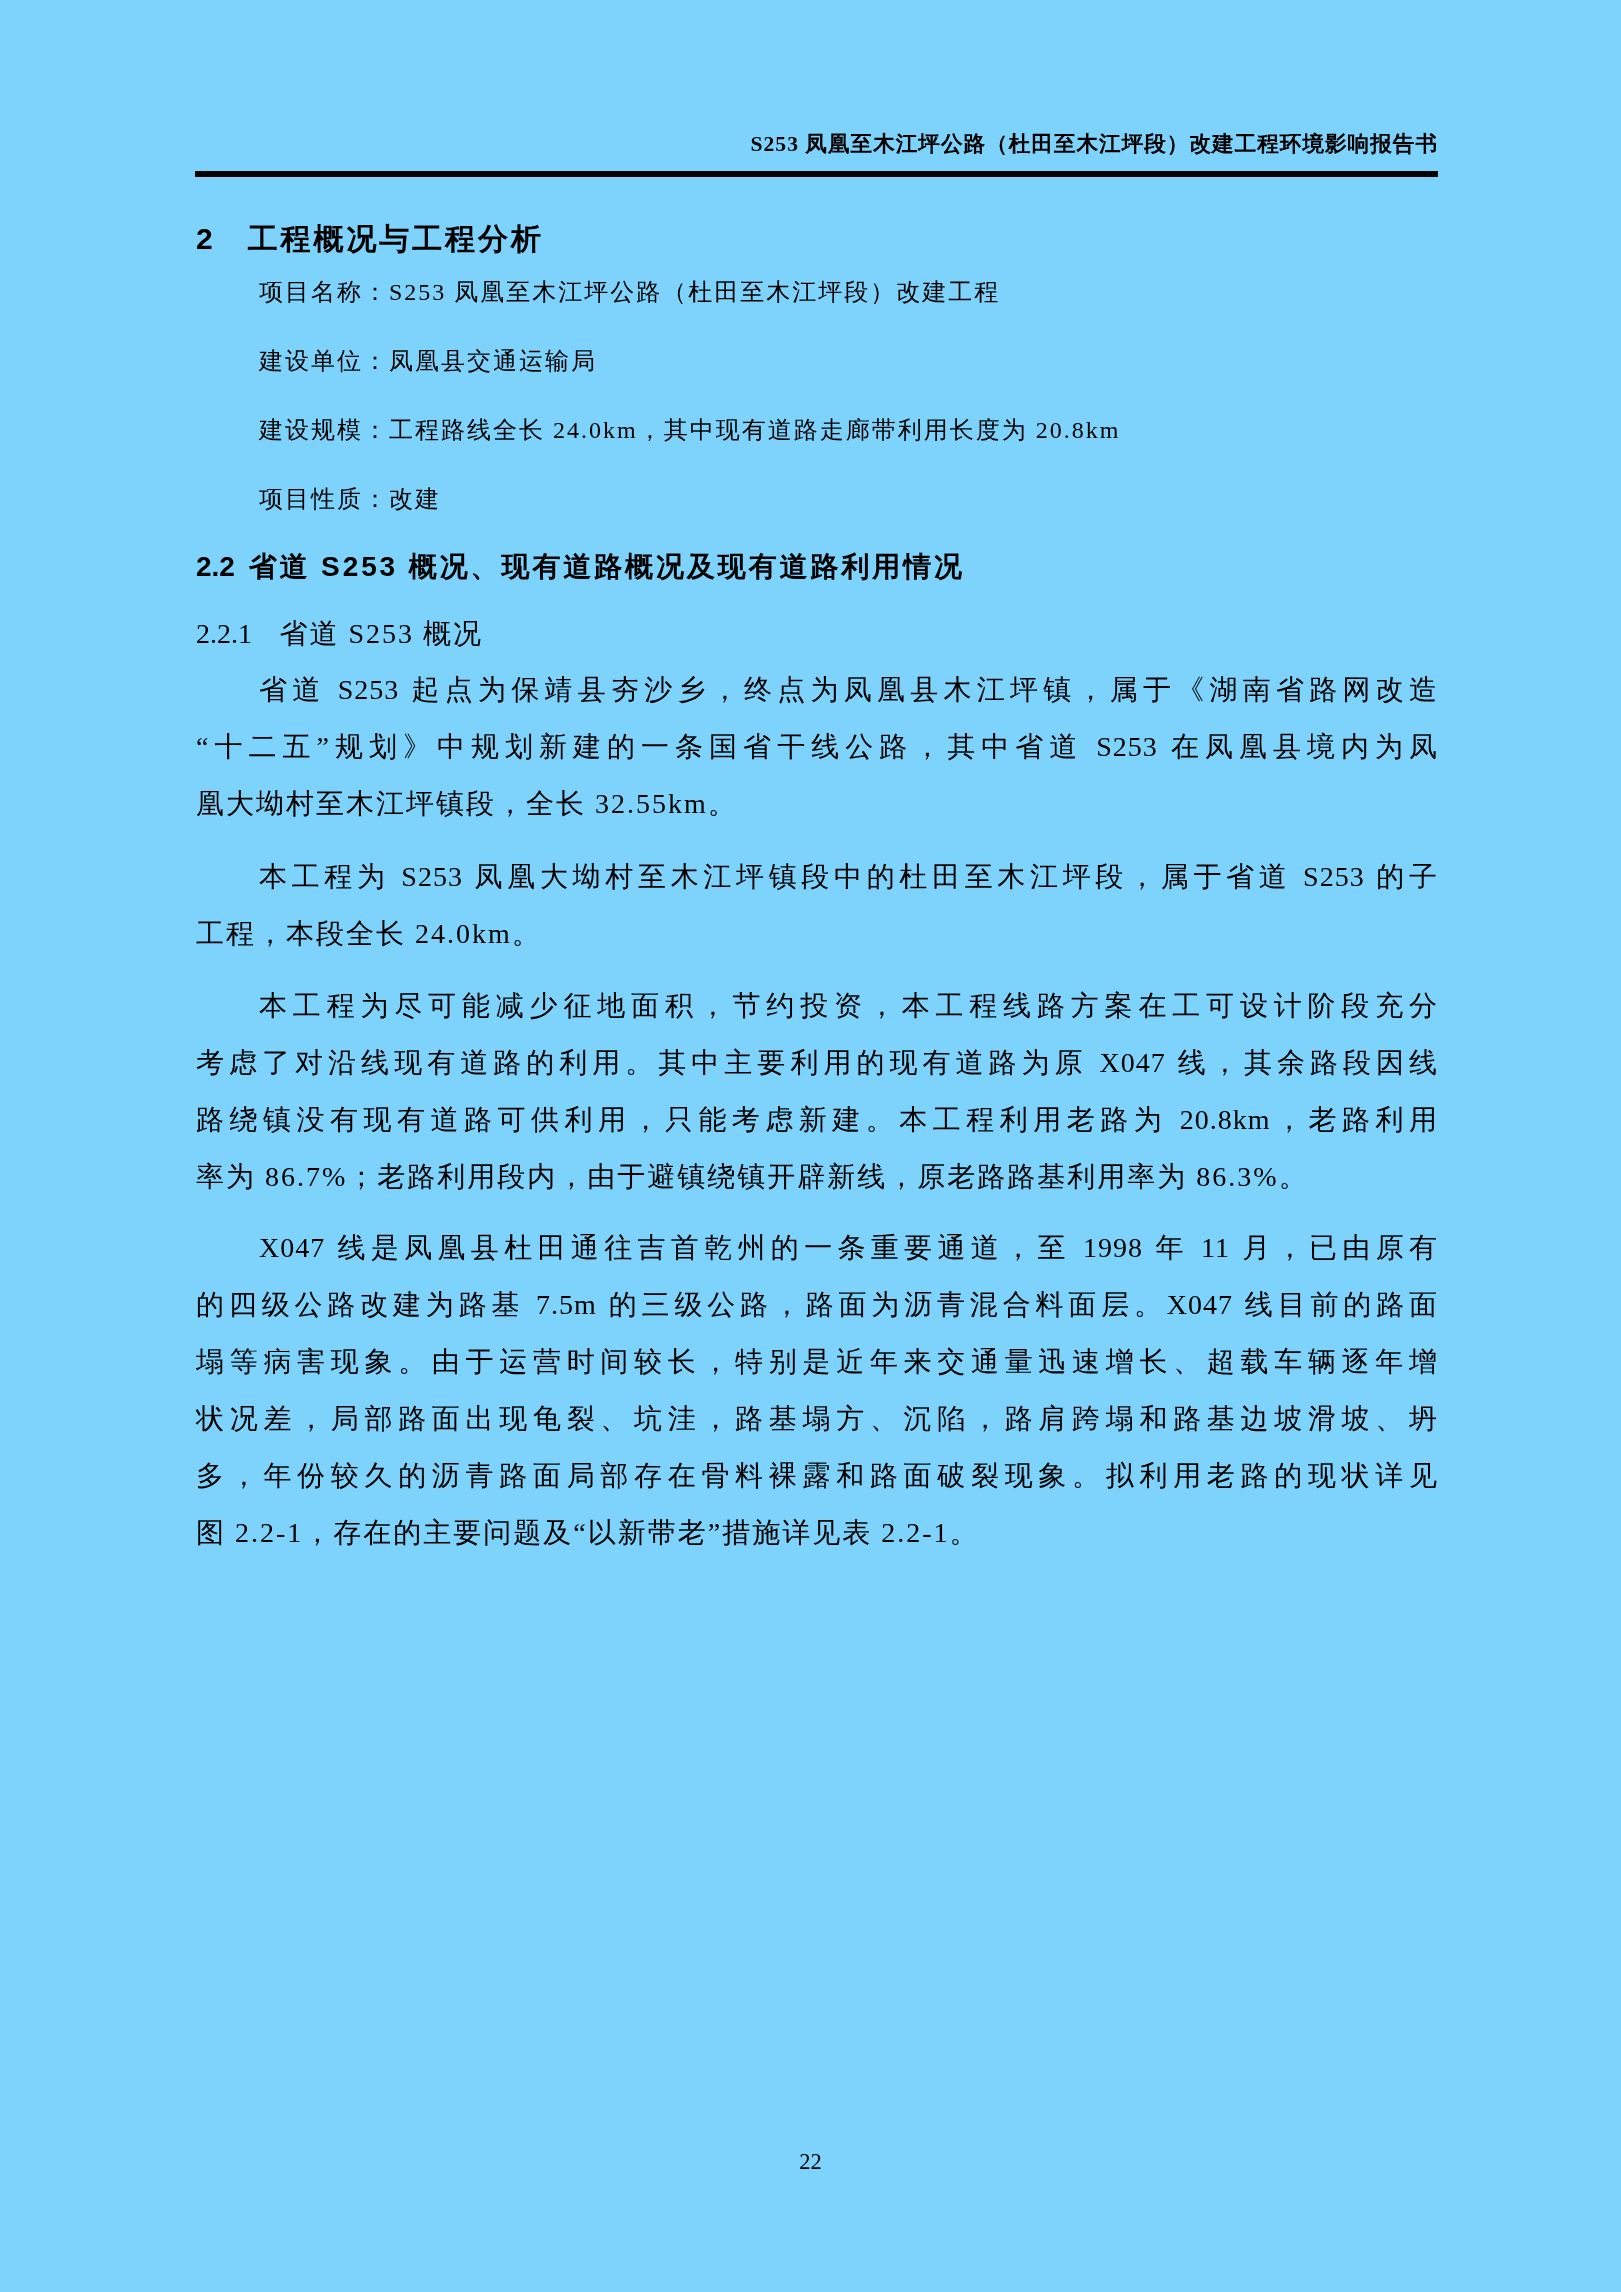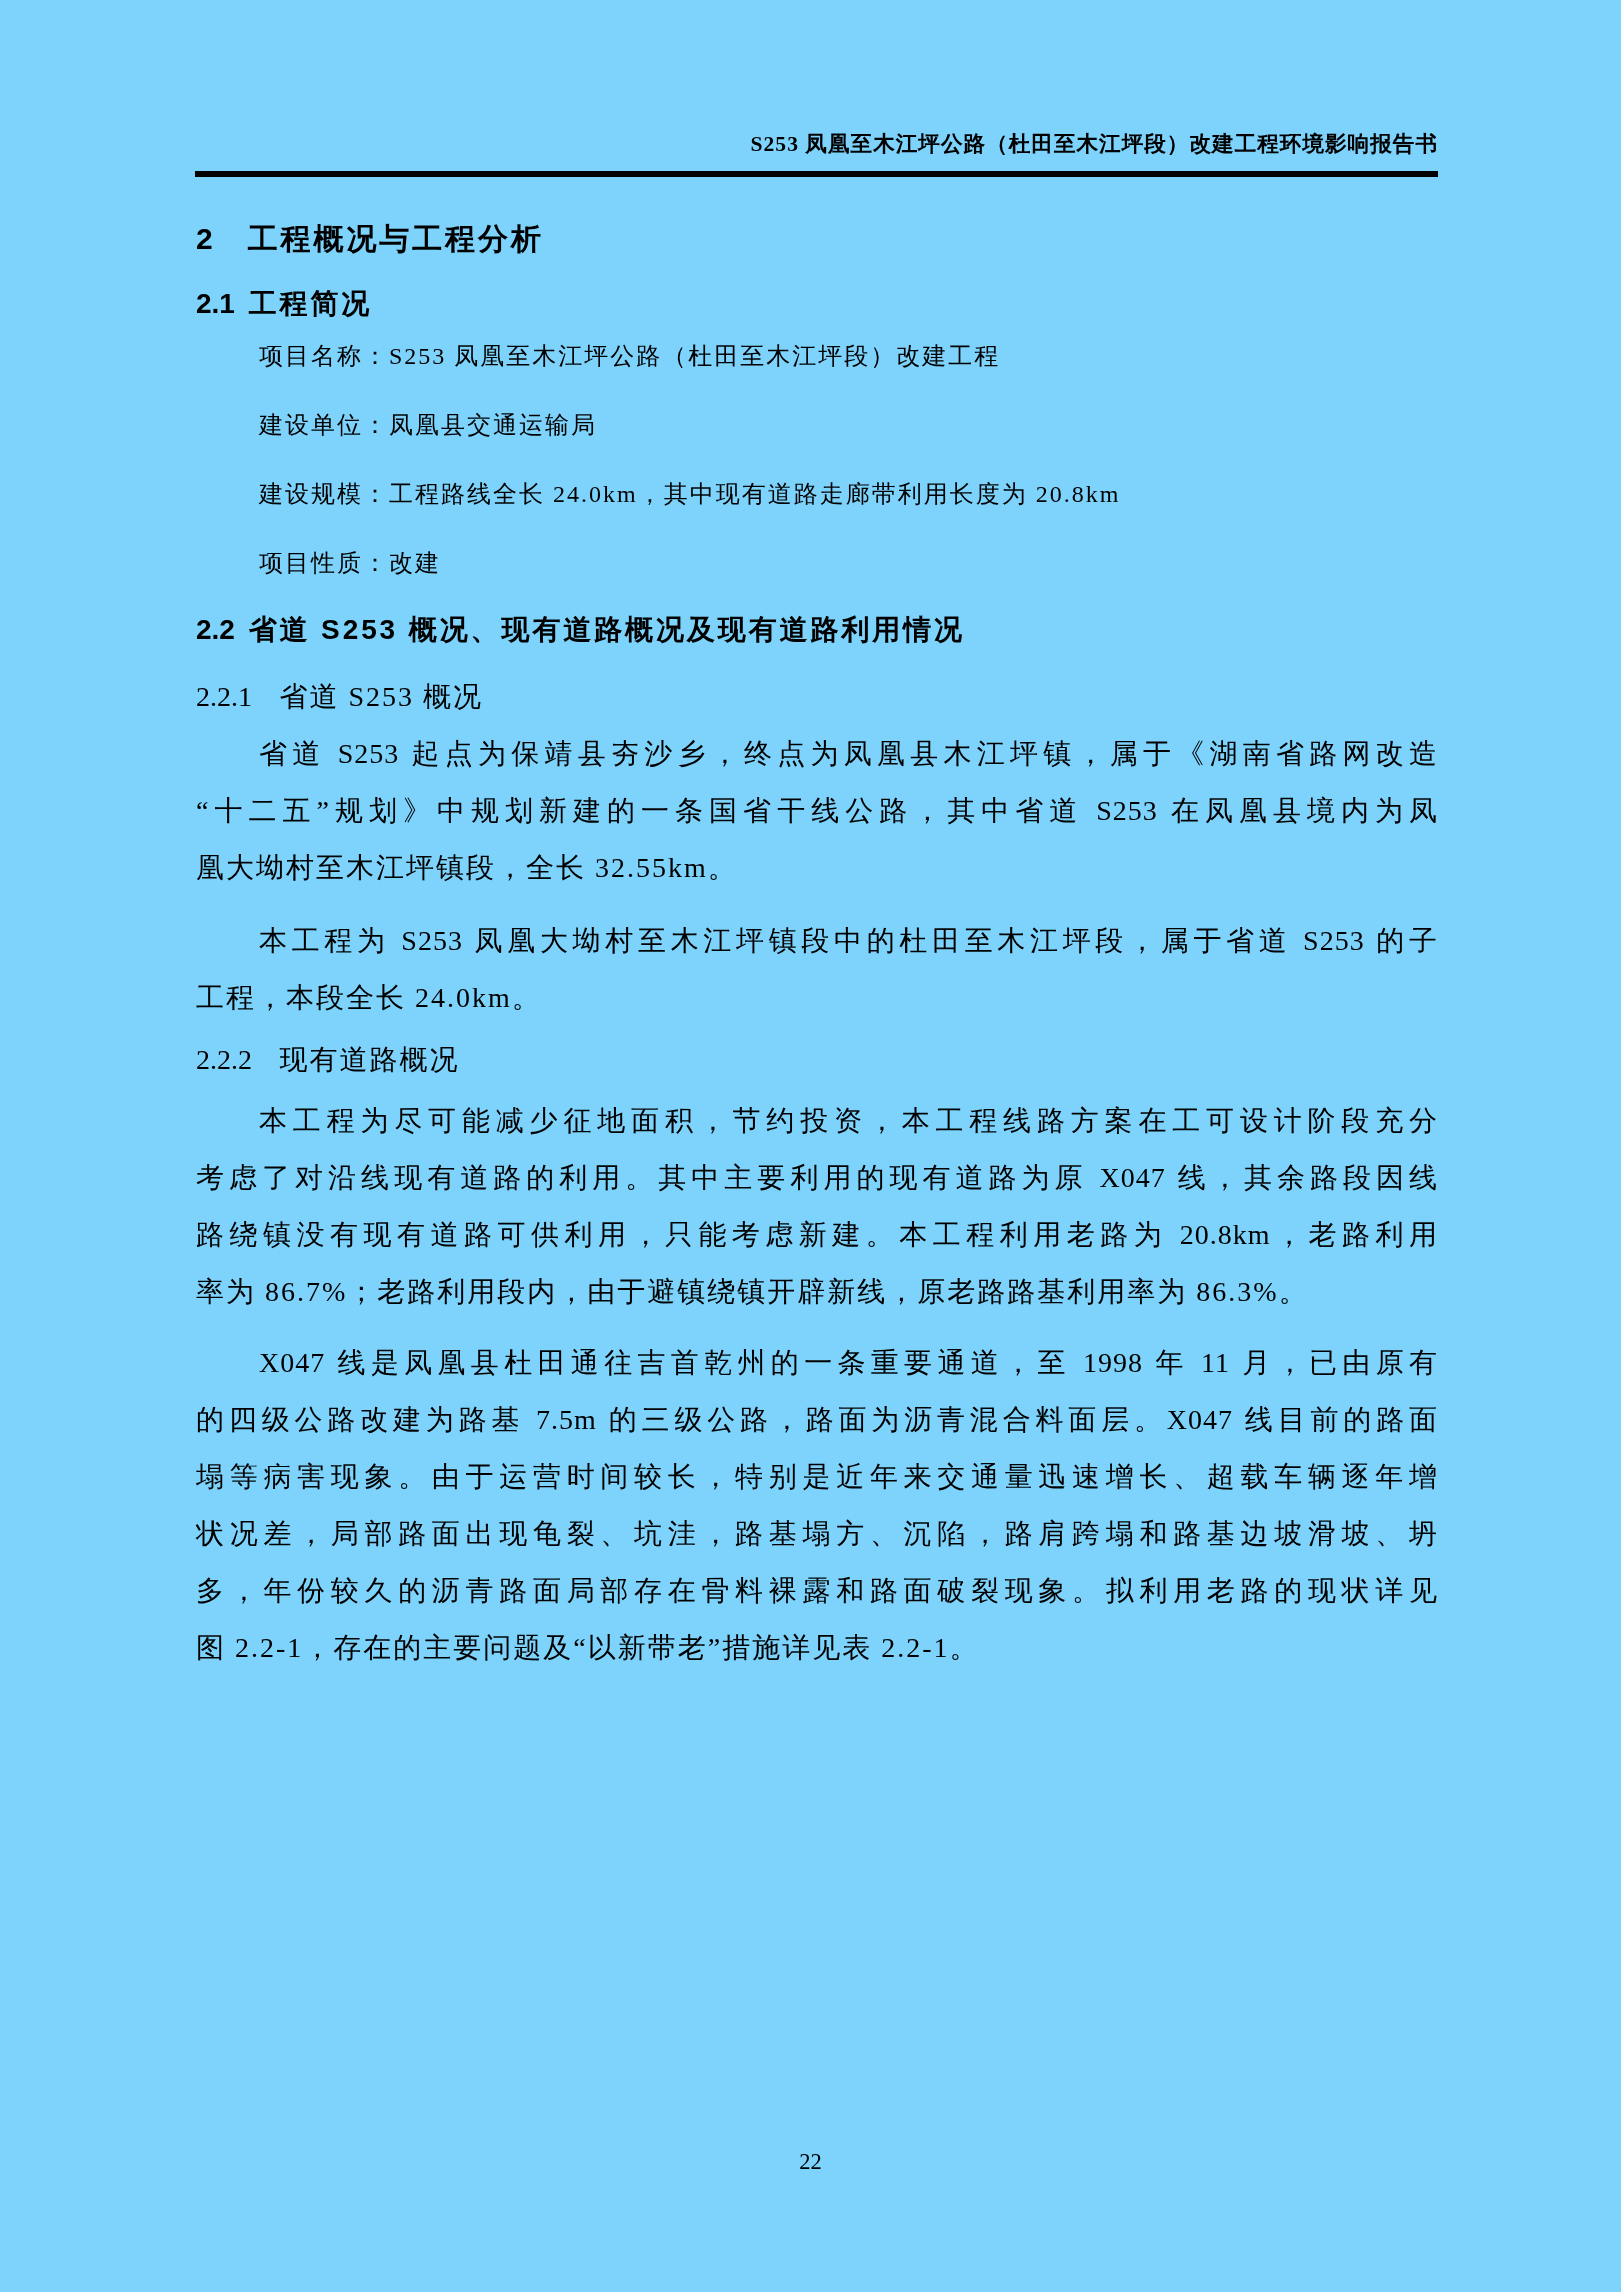--- a/index.html
+++ b/index.html
@@ -90,23 +90,20 @@
 
   <div class="header-title">S253 凤凰至木江坪公路（杜田至木江坪段）改建工程环境影响报告书</div>
   <div class="header-rule"></div>
 
   <div class="content">
 
     <div class="h-bold h1">
       <span class="num">2</span><span>工程概况与工程分析</span>
     </div>
 
-    <div class="h-bold h2">
-      <span class="num">2.1</span><span>工程简况</span>
-    </div>
 
     <div>
         <div class="kvline">项目名称：S253 凤凰至木江坪公路（杜田至木江坪段）改建工程</div>
         <div class="kvline">建设单位：凤凰县交通运输局</div>
         <div class="kvline">建设规模：工程路线全长 24.0km，其中现有道路走廊带利用长度为 20.8km</div>
         <div class="kvline">项目性质：改建</div>
       </div>
 
     <div class="h-bold h3">
       <span class="num">2.2</span><span>省道 S253 概况、现有道路概况及现有道路利用情况</span>
@@ -120,23 +117,20 @@
         <div class="pline first">省道 S253 起点为保靖县夯沙乡，终点为凤凰县木江坪镇，属于《湖南省路网改造</div>
         <div class="pline">“十二五”规划》中规划新建的一条国省干线公路，其中省道 S253 在凤凰县境内为凤</div>
         <div class="pline last">凰大坳村至木江坪镇段，全长 32.55km。</div>
       </div>
 
     <div class="para p2">
         <div class="pline first">本工程为 S253 凤凰大坳村至木江坪镇段中的杜田至木江坪段，属于省道 S253 的子</div>
         <div class="pline last">工程，本段全长 24.0km。</div>
       </div>
 
-    <div class="h-song h5">
-      <span class="num">2.2.2</span><span>现有道路概况</span>
-    </div>
 
     <div class="para p3">
         <div class="pline first">本工程为尽可能减少征地面积，节约投资，本工程线路方案在工可设计阶段充分</div>
         <div class="pline">考虑了对沿线现有道路的利用。其中主要利用的现有道路为原 X047 线，其余路段因线</div>
         <div class="pline">路绕镇没有现有道路可供利用，只能考虑新建。本工程利用老路为 20.8km，老路利用</div>
         <div class="pline last">率为 86.7%；老路利用段内，由于避镇绕镇开辟新线，原老路路基利用率为 86.3%。</div>
       </div>
 
     <div class="para p4">
         <div class="pline first">X047 线是凤凰县杜田通往吉首乾州的一条重要通道，至 1998 年 11 月，已由原有</div>

